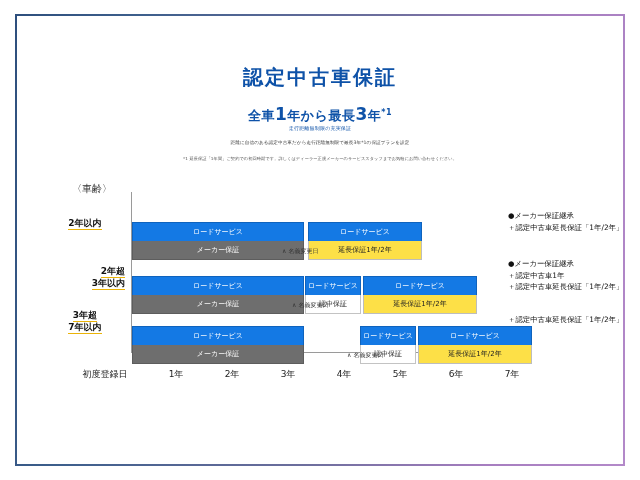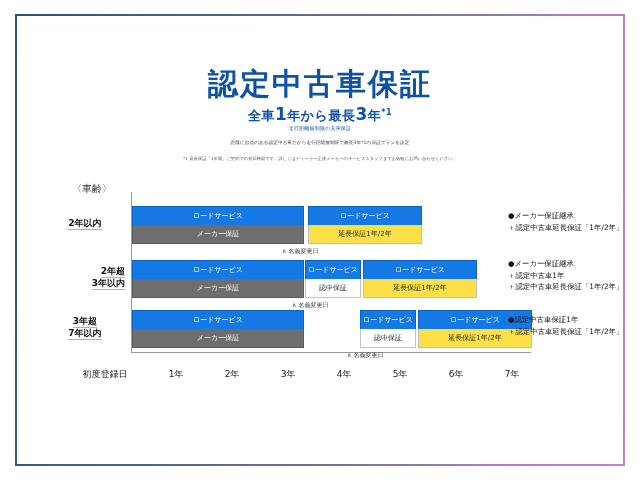--- a/index.html
+++ b/index.html
@@ -21,21 +21,21 @@
   .frame-inner{
     width:100%;height:100%;background:#ffffff;box-sizing:border-box;
   }
 
   .content{position:absolute;left:17px;top:16px;right:17px;bottom:16px;overflow:hidden;}
 
   
   .title{
     position:absolute;left:0;right:0;top:48px;
     text-align:center;
-    font-size:30px;font-weight:bold;letter-spacing:2px;
+    font-size:20px;font-weight:bold;letter-spacing:2px;
     color:#0e52a8;
   }
   .subtitle{
     position:absolute;left:0;right:0;top:88px;
     text-align:center;
     font-size:13px;font-weight:bold;letter-spacing:.5px;
     color:#0e52a8;
     white-space:nowrap;
   }
   .subtitle .big{font-size:17px;}
@@ -67,21 +67,21 @@
   }
 
   .row{position:absolute;left:0;width:552px;}
   .row-label{
     position:absolute;left:0;width:80px;text-align:center;
     font-size:9px;font-weight:bold;color:#111;line-height:11px;
   }
   .row-label .u{border-bottom:1px solid #eab308;display:inline-block;padding-bottom:0px;}
 
   .bars{position:absolute;left:87px;top:0;height:38px;}
-  .seg{position:absolute;top:0;height:43px;box-sizing:border-box;}
+  .seg{position:absolute;top:16px;height:43px;box-sizing:border-box;}
   .seg .top,.seg .bot{
     height:19px;line-height:19px;text-align:center;
     font-size:7px;box-sizing:border-box;white-space:nowrap;overflow:hidden;
   }
   .seg .top{background:#1479e4;color:#fff;border:1px solid #0f63bd;border-bottom:none;}
   .seg .bot{background:#6e6e6e;color:#fff;border:1px solid #5d5d5d;border-top:none;}
   .seg.light .bot{background:#fde047;color:#222;border-color:#bdbdbd;}
   .seg.white .bot{background:#ffffff;color:#222;border-color:#c3c3c3;}
 
   .marker{
@@ -158,21 +158,21 @@
                 <div class="bot">認中保証</div>
               </div>
               <div class="seg light" style="left: 231px; width: 114px;">
                 <div class="top">ロードサービス</div>
                 <div class="bot">延長保証1年/2年</div>
               </div>
             </div>
             <div class="marker" style="left: 247px; top: 41px;"><span class="caret">∧</span><span>名義変更日</span></div>
           </div>
           <div class="row" style="top: 128px;">
-            <div class="row-label" style="top: 6px;">
+            <div class="row-label" style="top: 0;">
               <div><span class="u">3年超</span></div>
               <div><span class="u">7年以内</span></div>
             </div>
             <div class="bars">
               <div class="seg" style="left: 0px; width: 172px;">
                 <div class="top">ロードサービス</div>
                 <div class="bot">メーカー保証</div>
               </div>
               <div class="seg white" style="left: 228px; width: 56px;">
                 <div class="top">ロードサービス</div>
@@ -190,21 +190,20 @@
           <div class="anno" style="left: 463px; top: 28px;">
             <span class="l">●メーカー保証継承</span>
             <span class="l">＋認定中古車延長保証「1年/2年」</span>
           </div>
           <div class="anno" style="left: 463px; top: 76px;">
             <span class="l">●メーカー保証継承</span>
             <span class="l">＋認定中古車1年</span>
             <span class="l">＋認定中古車延長保証「1年/2年」</span>
           </div>
           <div class="anno" style="left: 463px; top: 132px;">
-            <span class="l">●認定中古車保証1年</span>
             <span class="l">＋認定中古車延長保証「1年/2年」</span>
           </div>
         </div>
     </div>
 
     <div class="xaxis" id="xaxis-host">
         <div class="xtick" style="left: 60px;">初度登録日</div>
         <div class="xtick" style="left: 131px;">1年</div>
         <div class="xtick" style="left: 187px;">2年</div>
         <div class="xtick" style="left: 243px;">3年</div>

